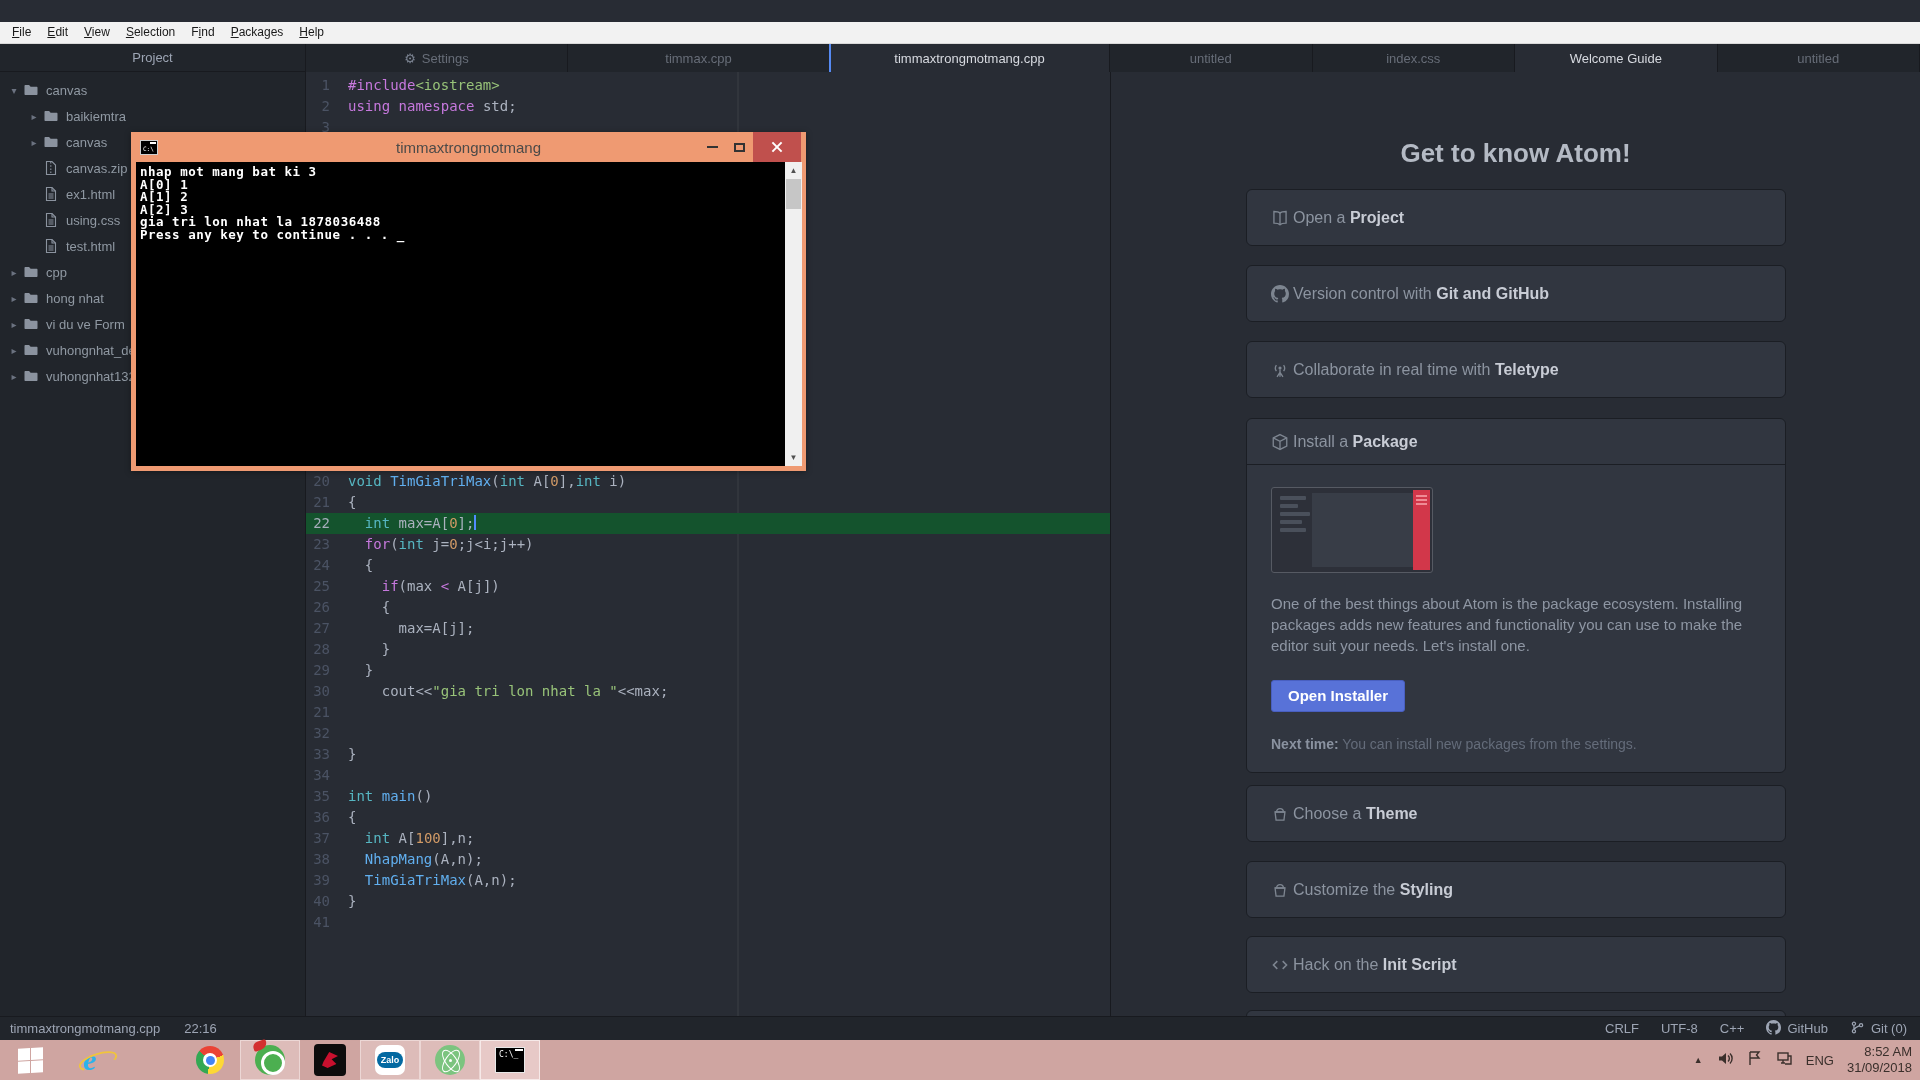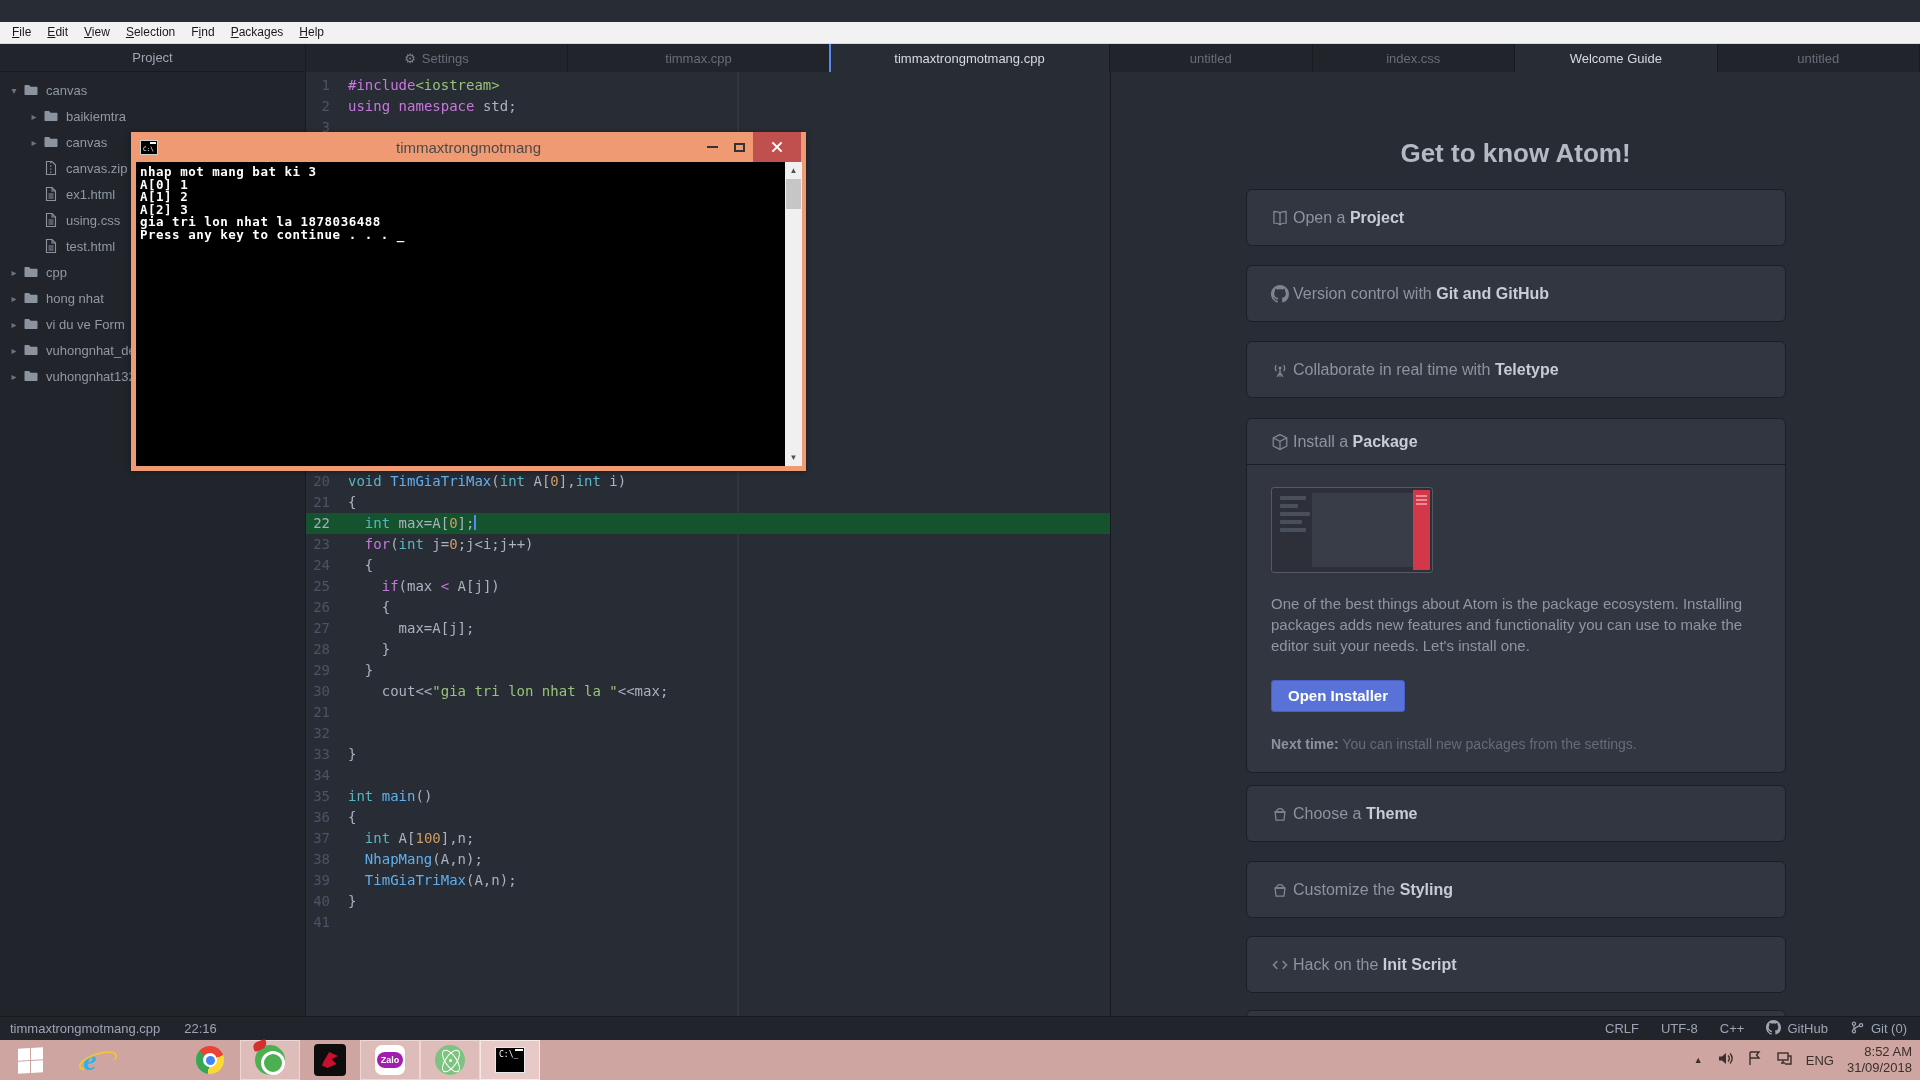--- a/index.html
+++ b/index.html
@@ -123,21 +123,21 @@
   .ti-ie::after { content:""; position:absolute; left:-5px; top:8px; width:36px; height:12px; border:2px solid #f0c43c; border-radius:50%; transform:rotate(-18deg); border-bottom-color:transparent; }
   .ti-chrome { width:28px; height:28px; border-radius:50%; background:conic-gradient(from -50deg, #ea4335 0deg 120deg, #fdd835 120deg 240deg, #34a853 240deg 360deg); position:relative; }
   .ti-chrome::before { content:""; position:absolute; left:7px; top:7px; width:14px; height:14px; border-radius:50%; background:#fff; }
   .ti-chrome::after { content:""; position:absolute; left:9.5px; top:9.5px; width:9px; height:9px; border-radius:50%; background:#4285f4; }
   .ti-coccoc { width:30px; height:30px; border-radius:50%; background:#4caf50; position:relative; }
   .ti-coccoc::before { content:""; position:absolute; left:6px; top:6px; width:18px; height:18px; border-radius:50%; border:3px solid #fff; }
   .ti-coccoc::after { content:""; position:absolute; left:-2px; top:-4px; width:14px; height:9px; background:#d32f2f; border-radius:6px 2px 8px 2px; transform:rotate(-18deg); }
   .ti-garena { width:32px; height:32px; background:#0d0d0d; border-radius:4px; display:flex; align-items:center; justify-content:center; }
   .ti-garena i { width:16px; height:16px; background:#c8102e; clip-path:polygon(10% 60%, 45% 0%, 100% 25%, 60% 45%, 90% 75%, 35% 100%, 0% 85%); }
   .ti-zalo { width:30px; height:30px; background:#fff; border-radius:7px; display:flex; align-items:center; justify-content:center; }
-  .ti-zalo i { background:#a21caf; color:#fff; font-size:9px; font-weight:bold; border-radius:8px; padding:3px 4px; font-style:normal; }
+  .ti-zalo i { background:#0369a1; color:#fff; font-size:9px; font-weight:bold; border-radius:8px; padding:3px 4px; font-style:normal; }
   .ti-atom { width:30px; height:30px; border-radius:50%; background:#7cc47f; position:relative; }
   .ti-atom::before, .ti-atom::after { content:""; position:absolute; left:3px; top:10px; width:24px; height:10px; border:1.5px solid #fff; border-radius:50%; }
   .ti-atom::before { transform:rotate(55deg); }
   .ti-atom::after { transform:rotate(-55deg); }
   .ti-atom i { position:absolute; left:13.5px; top:13.5px; width:3px; height:3px; background:#fff; border-radius:50%; }
   .ti-cmd { width:30px; height:26px; background:#000; border:1px solid #e8e8e8; font-family:"DejaVu Sans Mono",monospace; font-size:8px; color:#fff; padding:2px 0 0 3px; position:relative; }
   .ti-cmd::before { content:""; position:absolute; top:1px; right:1px; width:8px; height:2px; background:#fff; }
   .tray { margin-left:auto; display:flex; align-items:center; gap:13px; padding-right:8px; color:#3a2f2b; }
   .tray .chev-up { font-size:9px; }
   .tray svg { width:17px; height:17px; stroke:#3a2f2b; fill:none; stroke-width:1.4; }

